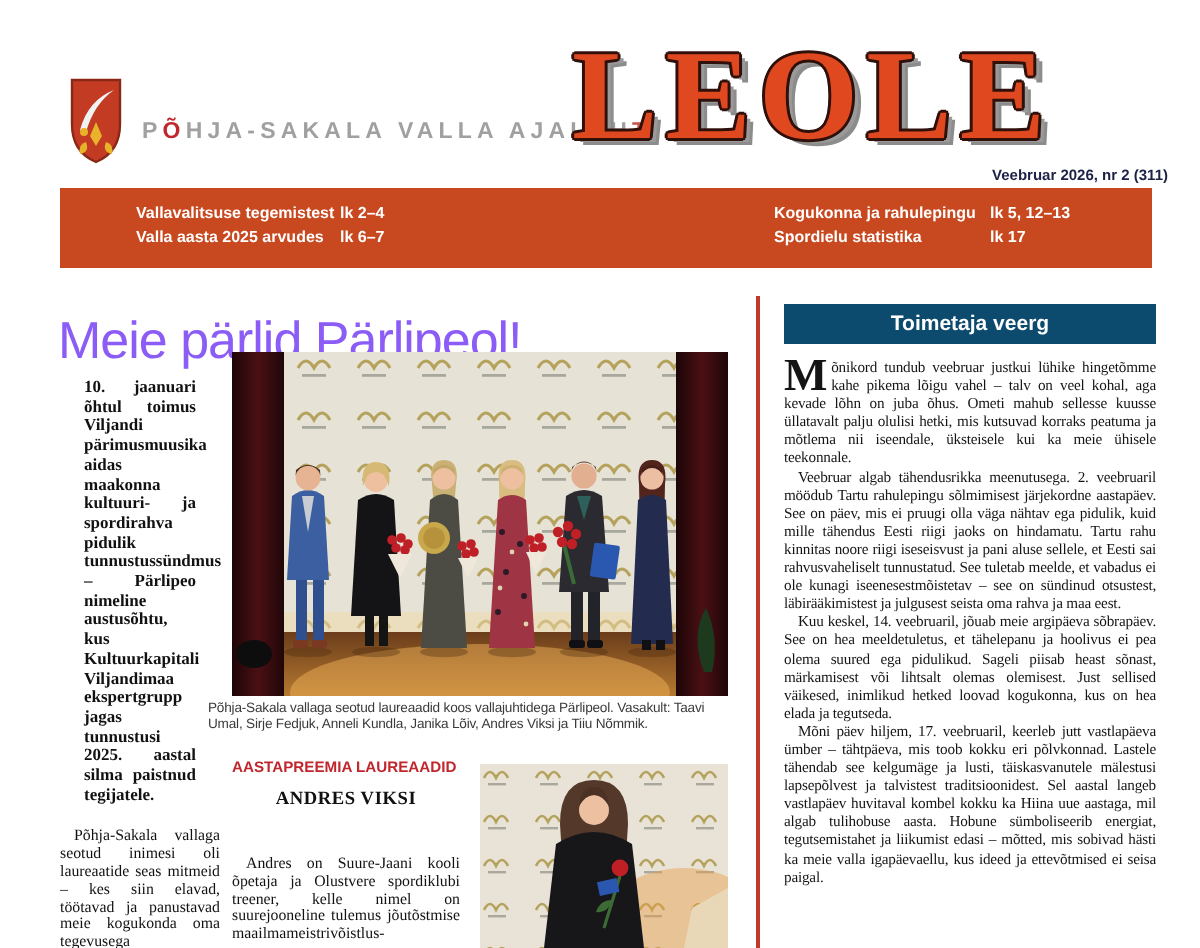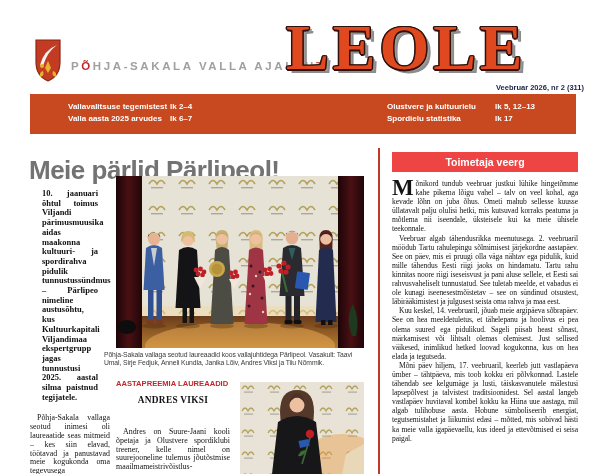--- a/index.html
+++ b/index.html
@@ -23,21 +23,21 @@
   
   .toc{position:absolute;left:30px;top:94px;width:546px;height:40px;background:#c8491f;}
   .toc-group{position:absolute;top:7px;display:grid;grid-auto-rows:12px;color:#fff;
              font-family:"Liberation Sans",sans-serif;font-weight:bold;font-size:8px;line-height:12px;white-space:nowrap;}
   .tg1{left:38px;grid-template-columns:102px auto;}
   .tg2{left:196px;grid-template-columns:75px auto;}
   .tg3{left:357px;grid-template-columns:108px auto;}
 
   
   .headline{position:absolute;left:29px;top:138px;font-family:"Liberation Sans",sans-serif;
-            font-weight:bold;font-size:26px;letter-spacing:-0.5px;color:#737373;}
+            font-weight:normal;font-size:26px;letter-spacing:-0.5px;color:#8b5cf6;}
 
   
   .col-left{position:absolute;left:30px;top:177px;width:80px;}
   .lead{font-weight:bold;font-size:8.5px;line-height:9.7px;text-align:justify;margin:12px;}
   .p2{margin:5px 0 0 0;font-size:7.9px;line-height:8.8px;text-align:justify;text-indent:7px;}
   .kicker{margin-top:7px;color:#c0272d;font-family:"Liberation Sans",sans-serif;
           font-weight:bold;font-size:7.6px;line-height:9px;}
   .sec-name{margin-top:7px;font-weight:bold;font-size:9.3px;text-align:center;letter-spacing:0.3px;}
   .sec-text{margin-top:23px;font-size:7.9px;line-height:8.8px;text-align:justify;text-indent:7px;}
 
@@ -45,21 +45,21 @@
   .photo-main{position:absolute;left:116px;top:176px;width:248px;height:172px;}
   .caption{position:absolute;left:104px;top:351px;width:262px;font-family:"Liberation Sans",sans-serif;
            font-size:6.8px;line-height:8.4px;color:#3a3a3a;letter-spacing:-0.1px;}
   .mid-text{position:absolute;left:116px;top:379px;width:114px;}
   .mid-text .kicker{margin-top:0;}
   .photo-award{position:absolute;left:240px;top:382px;width:124px;height:92px;}
 
   
   .divider{position:absolute;left:378px;top:148px;width:2px;height:326px;background:#c0392b;}
   .editor{position:absolute;left:392px;top:152px;width:186px;height:322px;overflow:hidden;}
-  .editor-title{background:#ef4444;color:#fff;text-align:center;height:20px;
+  .editor-title{background:#0c4a6e;color:#fff;text-align:center;height:20px;
                 font-family:"Liberation Sans",sans-serif;font-weight:bold;font-size:10.5px;line-height:20px;}
   .editor-body{margin-top:7px;font-size:7.6px;line-height:9.1px;text-align:justify;color:#141414;letter-spacing:-0.1px;}
   .editor-body p{margin:0;text-indent:7px;}
   .editor-body p.first{text-indent:0;}
   .dropcap{float:left;font-weight:bold;font-size:23px;line-height:17px;padding-right:2px;}
 </style>
 </head>
 <body>
 
 <div class="page">
@@ -79,21 +79,21 @@
   <div class="issue">Veebruar 2026, nr 2 (311)</div>
 
   <nav class="toc">
     <div class="toc-group tg1">
       <span>Vallavalitsuse tegemistest</span>
       <span>lk 2–4</span>
       <span>Valla aasta 2025 arvudes</span>
       <span>lk 6–7</span>
     </div>
     <div class="toc-group tg3">
-      <span>Olustvere ja kultuurielu</span>
+      <span>Kogukonna ja rahulepingu</span>
       <span>lk 5, 12–13</span>
       <span>Spordielu statistika</span>
       <span>lk 17</span>
     </div>
   </nav>
 
   <h1 class="headline">Meie pärlid Pärlipeol!</h1>
 
   <div class="col-left">
     <p class="lead">10. jaanuari õhtul toimus Viljandi pärimusmuusika aidas maakonna kultuuri- ja spordirahva pidulik tunnustussündmus – Pärlipeo nimeline austusõhtu, kus Kultuurkapitali Viljandimaa ekspertgrupp jagas tunnustusi 2025. aastal silma paistnud tegijatele.</p>

